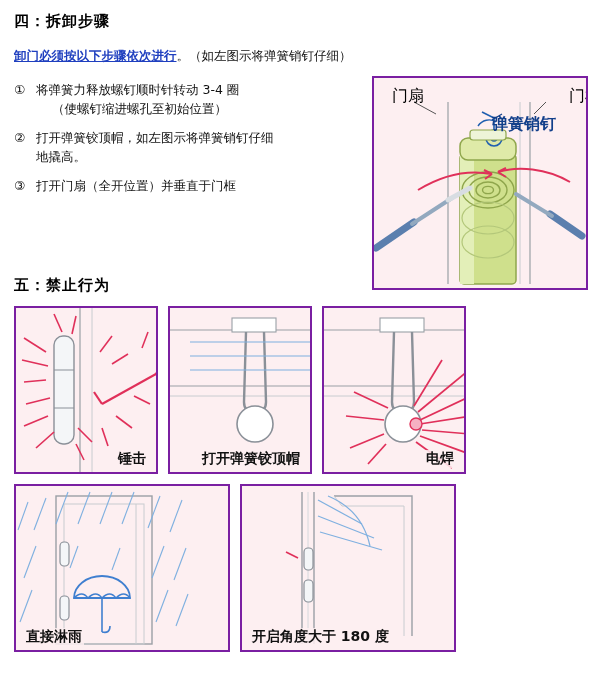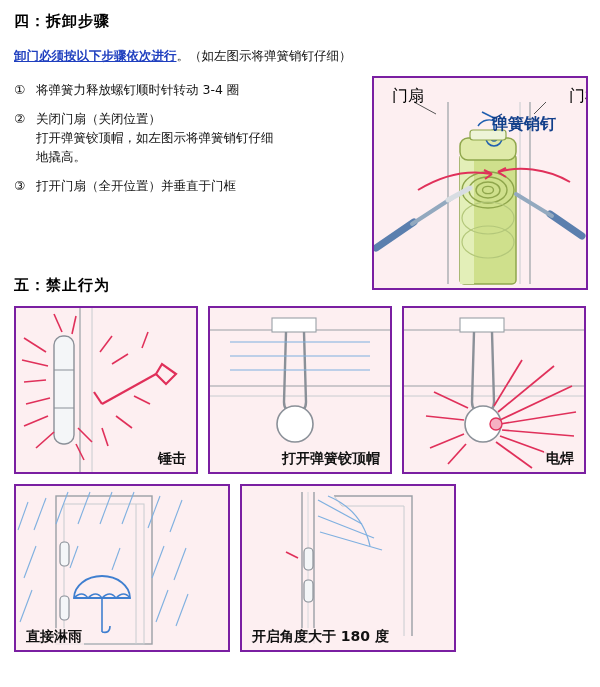--- a/index.html
+++ b/index.html
@@ -108,21 +108,21 @@
     gap: 10px;
     margin-bottom: 10px;
   }
   .cell {
     position: relative;
     border: 2px solid #7a1fa2;
     background: #fdeff1;
     box-sizing: border-box;
     overflow: hidden;
   }
-  .row1 .cell { width: 184px; height: 168px; }
+  .row1 .cell { width: 144px; height: 168px; }
   .row2 .cell { width: 216px; height: 168px; }
   .cap {
     position: absolute;
     right: 8px;
     bottom: 4px;
     font-size: 14px;
     font-weight: bold;
     color: #111;
     background: rgba(253,239,241,0.85);
     padding: 0 2px;
@@ -142,27 +142,27 @@
   <div class="intro">
     <span class="ul">卸门必须按以下步骤依次进行</span><span>。（如左图示将弹簧销钉仔细）</span>
   </div>
 
   <div class="steps">
 
     <div class="step">
       <div class="num">①</div>
       <div class="body">
         <span class="l2">将弹簧力释放螺钉顺时针转动 3-4 圈</span>
+        <span class="l2 indent">（使螺钉缩进螺孔至初始位置）</span>
       </div>
     </div>
 
     <div class="step">
       <div class="num">②</div>
       <div class="body">
-        <span class="l2">关闭门扇（关闭位置）</span>
         <span class="l2">打开弹簧铰顶帽，如左图示将弹簧销钉仔细</span>
         <span class="l2">地撬高。</span>
       </div>
     </div>
 
     <div class="step">
       <div class="num">③</div>
       <div class="body">
         <span class="l2">打开门扇（全开位置）并垂直于门框</span>
       </div>

